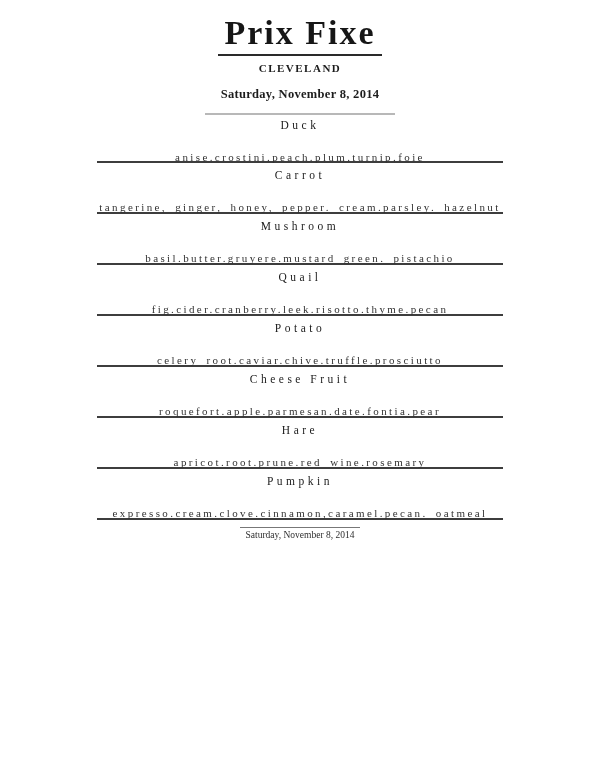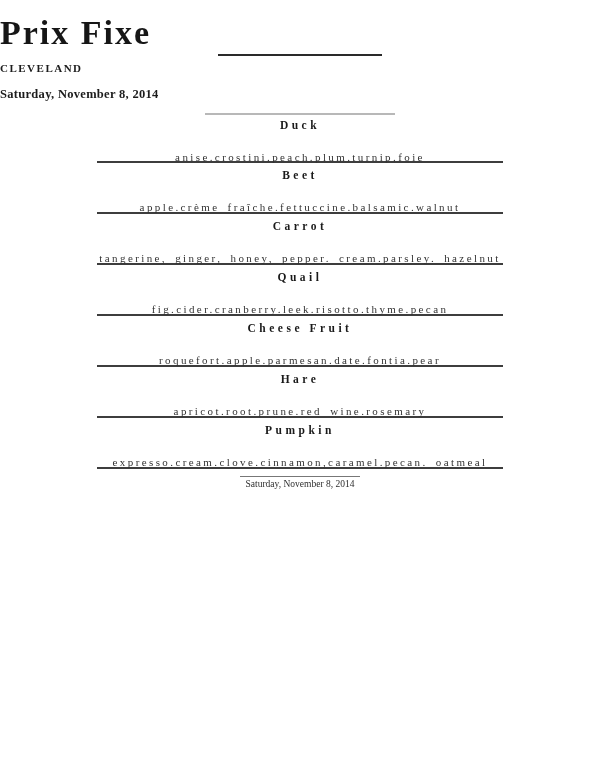--- a/index.html
+++ b/index.html
@@ -10,21 +10,21 @@
     color: #1c1c1c;
   }
   .page {
     width: 600px;
     height: 779px;
     background: #ffffff;
     padding-top: 14px;
     overflow: hidden;
   }
   
-  .menu-header { text-align: left; }
+  .menu-header { text-align: center; }
   .menu-title {
     font-size: 34px;
     font-weight: bold;
     letter-spacing: 2px;
     line-height: 38px;
     color: #161616;
   }
   .title-rule {
     width: 164px;
     height: 2px;
@@ -58,21 +58,21 @@
   }
   .course {
     height: 51px;
     padding-top: 6px;
     text-align: center;
     border-bottom: 2px solid #3d3d3d;
   }
   .course:first-child { height: 48px; padding-top: 4px; }
   .course-name {
     font-size: 11.5px;
-    font-weight: bold;
+    font-weight: normal;
     letter-spacing: 3.5px;
     color: #1a1a1a;
   }
   .course-ingredients {
     margin-top: 20px;
     font-size: 11px;
     letter-spacing: 2.4px;
     word-spacing: 3px;
     color: #333333;
   }
@@ -109,39 +109,43 @@
     <div class="menu-date">Saturday, November 8, 2014</div>
     <div class="lead-rule"></div>
   </header>
 
   <main class="course-list">
     <section class="course">
       <h2 class="course-name">Duck</h2>
       <p class="course-ingredients">anise.crostini.peach.plum.turnip.foie</p>
     </section>
 
-    <section class="course">
-      <h2 class="course-name">Beet</h2>
-      <p class="course-ingredients">apple.crème fraîche.fettuccine.balsamic.walnut</p>
-    </section>
 
 
     <section class="course">
       <h2 class="course-name">Carrot</h2>
       <p class="course-ingredients">tangerine, ginger, honey, pepper. cream.parsley. hazelnut</p>
     </section>
 
+    <section class="course">
+      <h2 class="course-name">Mushroom</h2>
+      <p class="course-ingredients">basil.butter.gruyere.mustard green. pistachio</p>
+    </section>
 
     <section class="course">
       <h2 class="course-name">Quail</h2>
       <p class="course-ingredients">fig.cider.cranberry.leek.risotto.thyme.pecan</p>
     </section>
 
 
 
+    <section class="course">
+      <h2 class="course-name">Potato</h2>
+      <p class="course-ingredients">celery root.caviar.chive.truffle.prosciutto</p>
+    </section>
 
     <section class="course">
       <h2 class="course-name">Cheese Fruit</h2>
       <p class="course-ingredients">roquefort.apple.parmesan.date.fontia.pear</p>
     </section>
 
     <section class="course">
       <h2 class="course-name">Hare</h2>
       <p class="course-ingredients">apricot.root.prune.red wine.rosemary</p>
     </section>

